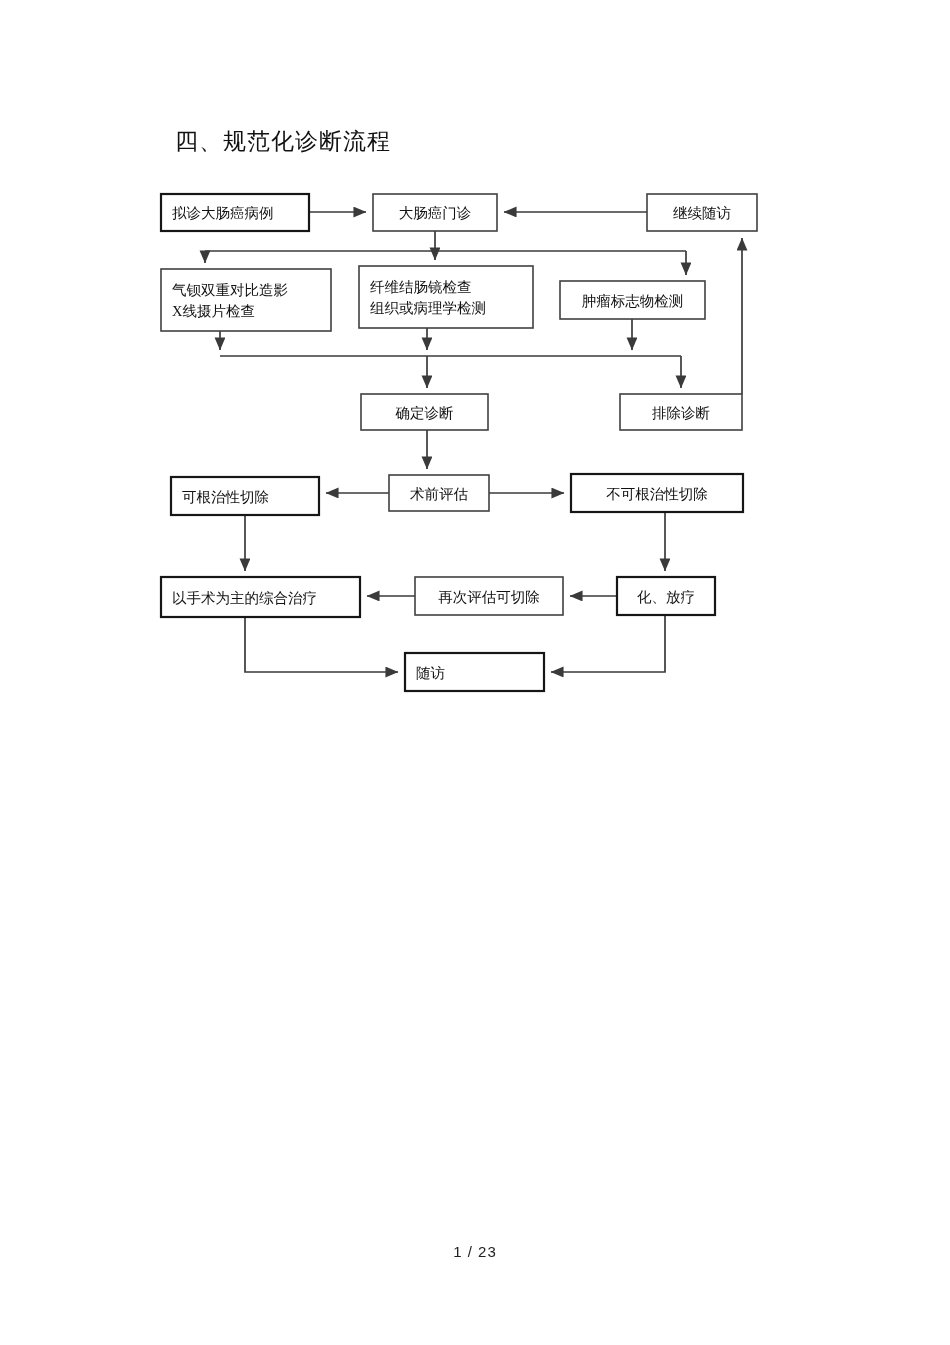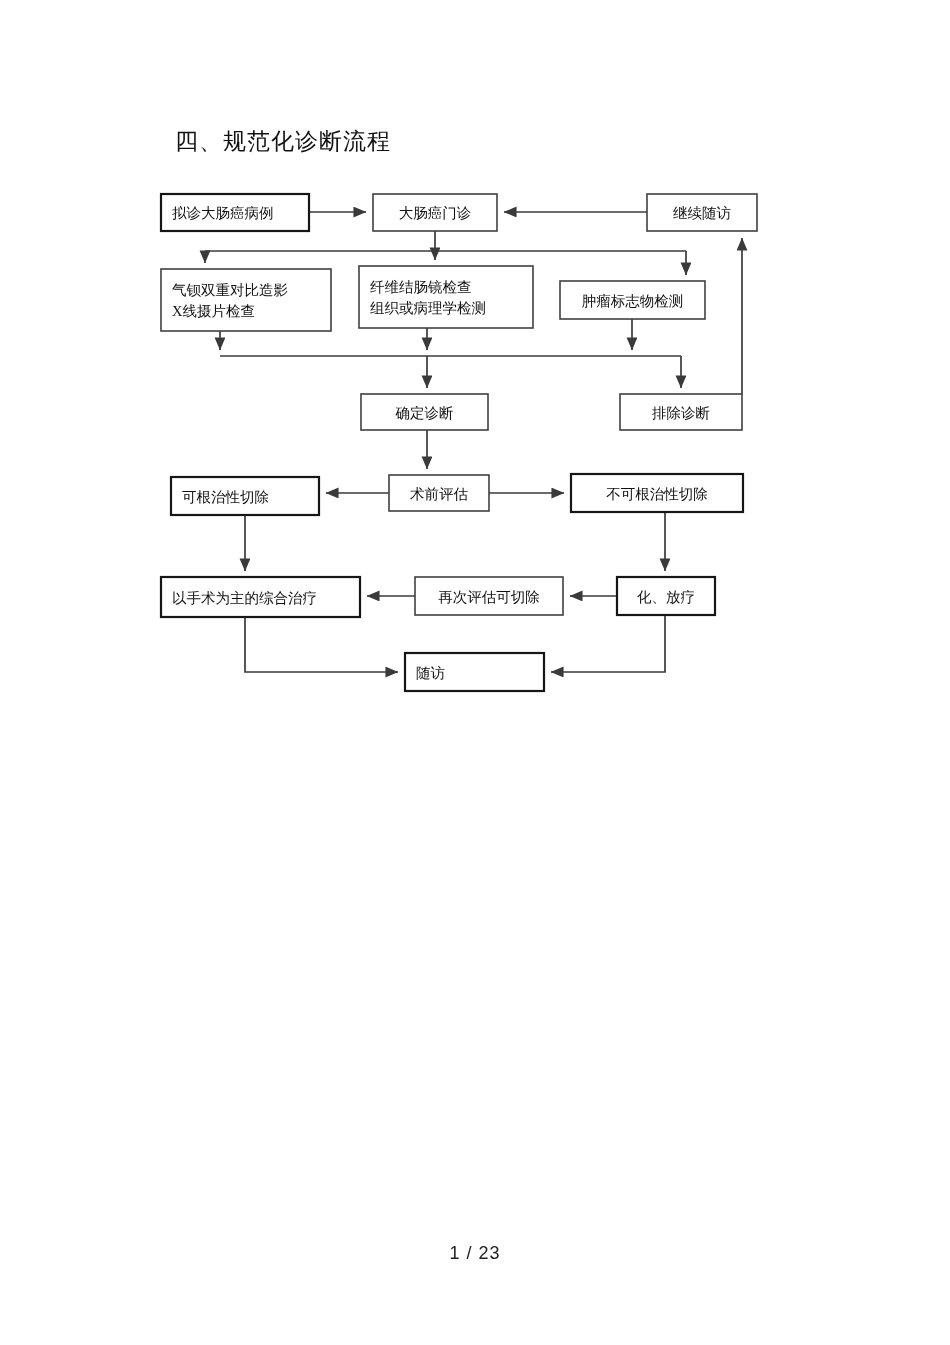--- a/index.html
+++ b/index.html
@@ -64,21 +64,21 @@
     stroke-width: 1.7;
     fill: none;
   }
   .footer {
     position: absolute;
     left: 0;
     top: 1243px;
     width: 950px;
     text-align: center;
     font-family: "Liberation Sans", "DejaVu Sans", sans-serif;
-    font-size: 18px;
+    font-size: 15px;
     color: #222222;
     letter-spacing: 1px;
   }
 </style>
 </head>
 <body>
 
 <div class="page">
 
   <div class="doc-title">四、规范化诊断流程</div>

